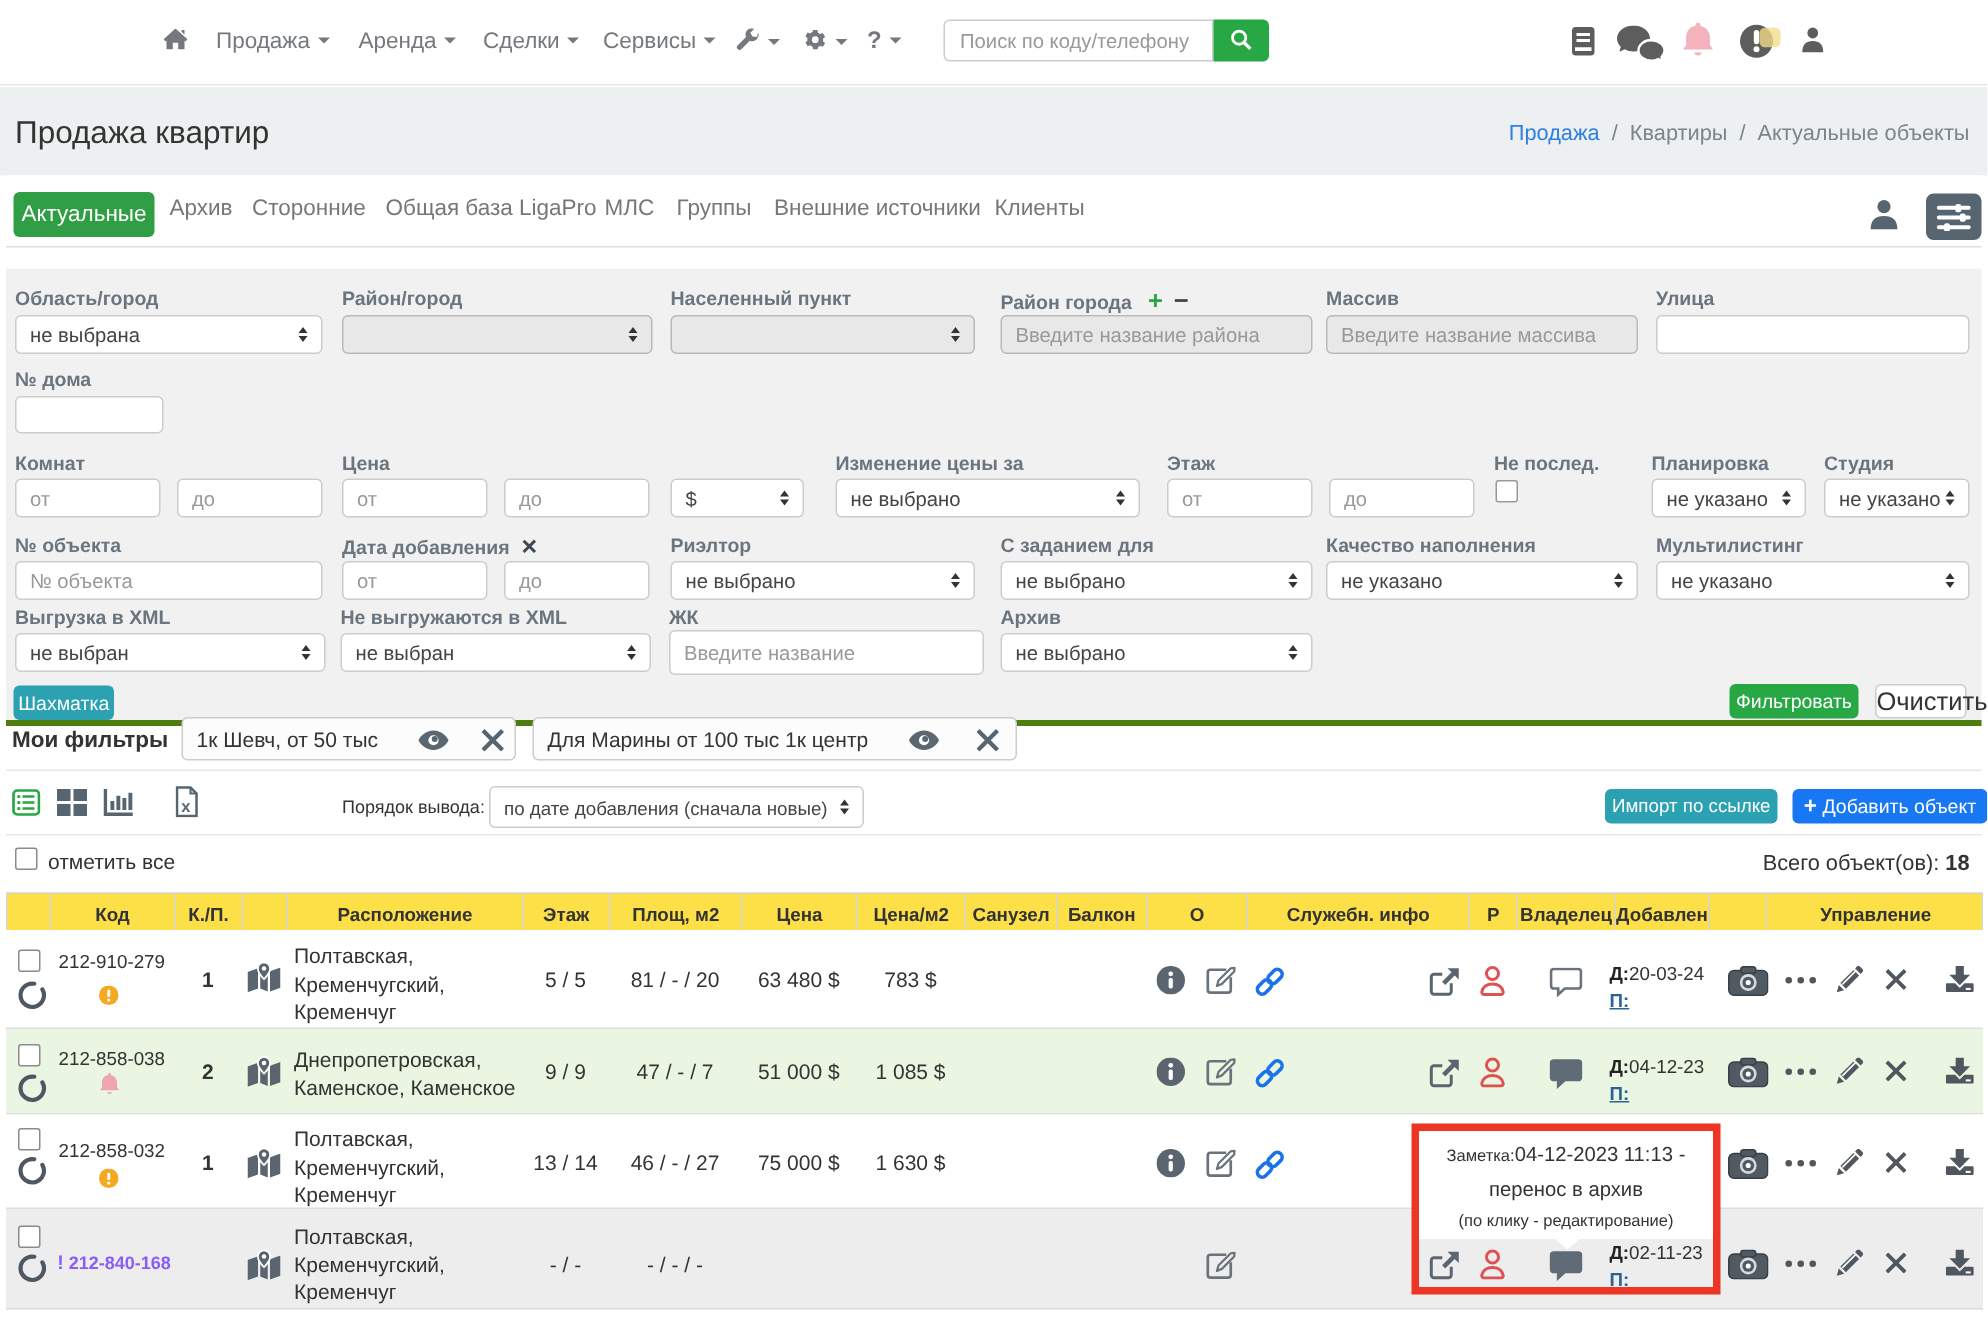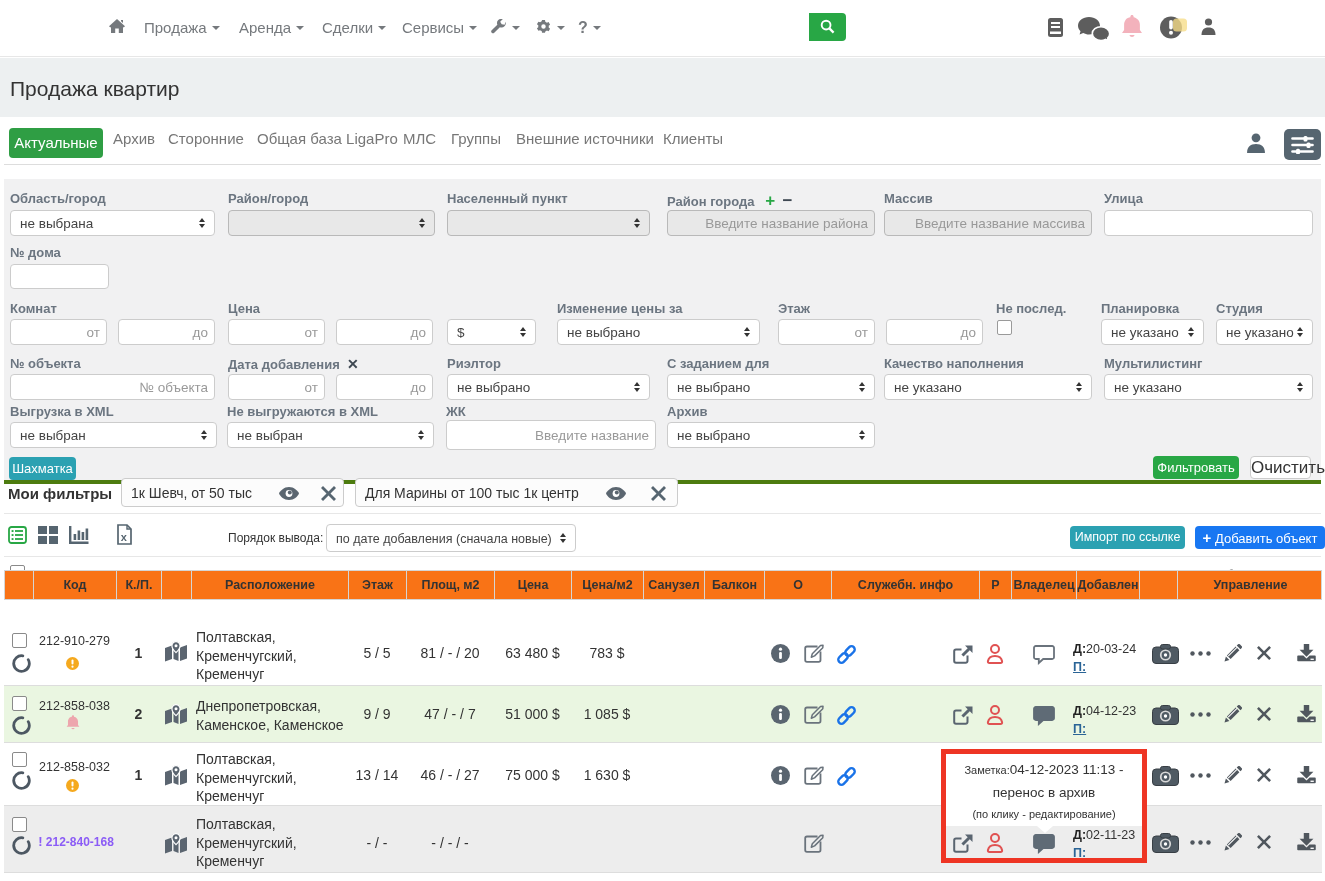--- a/index.html
+++ b/index.html
@@ -19,32 +19,32 @@
 #crumbs a { color:#2e7fe0; text-decoration:none; }
 
 #tabsband { position:absolute; left:4px; top:117px; width:1317px; height:48px; background:#fff; border-bottom:1px solid #ddd; }
 .tab { position:absolute; top:13px; font-size:15px; color:#777; white-space:nowrap; }
 #tabactive { position:absolute; left:5px; top:11px; width:94px; height:30px; background:#2f9e44; border-radius:4px; color:#fff; font-size:15px; text-align:center; line-height:30px; }
 #slidersbtn { position:absolute; left:1280px; top:12px; width:37px; height:31px; background:#566570; border-radius:5px; }
 
 #filters { position:absolute; left:4px; top:179px; width:1317px; height:305px; background:#f1f1f2; border-bottom:4px solid #4d7c0f; }
 .lbl { position:absolute; font-size:13px; font-weight:bold; color:#6b7580; white-space:nowrap; }
 .fld { position:absolute; height:26px; background:#fff; border:1px solid #ccc; border-radius:4px; font-size:13.5px; color:#444; padding:5px 18px 0 9px; white-space:nowrap; overflow:hidden; }
-.inp { padding-right:6px;text-align:right; }
+.inp { padding-right:6px; }
 .dis { background:#e8e8e8; border-color:#b9b9b9; }
 .ph { color:#999; font-size:13.5px; }
 .sar { position:absolute; right:7px; top:50%; margin-top:-6px; width:8px; height:12px; }
 .sar:before { content:""; position:absolute; top:1px; left:0; border-left:3.5px solid transparent; border-right:3.5px solid transparent; border-bottom:4.5px solid #333; }
 .sar:after { content:""; position:absolute; bottom:1px; left:0; border-left:3.5px solid transparent; border-right:3.5px solid transparent; border-top:4.5px solid #333; }
 .btn { position:absolute; border-radius:4px; font-size:13.5px; color:#fff; text-align:center; }
 
 .hline { position:absolute; left:4px; width:1317px; height:1px; background:#e7e7e7; }
 .chip { position:absolute; top:478px; height:29px; background:#fcfcfc; border:1px solid #ccc; border-radius:4px; font-size:14px; color:#333; }
 
-#thead { position:absolute; left:4px; top:570px; width:1318px; height:30px; background:#f97316; border:1px solid #d5d5d5; }
+#thead { position:absolute; left:4px; top:595px; width:1318px; height:30px; background:#fde047; border:1px solid #d5d5d5; }
 .th { position:absolute; top:0; height:28px; border-right:1px solid #d5d5d5; font-size:12.5px; font-weight:bold; color:#333; text-align:center; line-height:28px; overflow:hidden; }
 .row { position:absolute; left:4px; width:1318px; border-bottom:1px solid #ddd; }
 .cell { position:absolute; font-size:14px; color:#333; white-space:nowrap; }
 .ctr { text-align:center; }
 .cb { position:absolute; width:15px; height:15px; border:1px solid #8a8a8a; border-radius:2px; background:#fff; }
 .code { position:absolute; font-size:12.5px; color:#333; text-align:center; width:83px; left:29px; }
 .loc { position:absolute; left:192px; font-size:14px; color:#333; line-height:18.5px; }
 .dt { position:absolute; left:1069px; font-size:12.5px; color:#333; line-height:18px; }
 .dt b { color:#222; }
 .dt a { color:#2a6496; font-weight:bold; text-decoration:underline; }
@@ -63,20 +63,21 @@
   <div class="navitem" style="left:239px">Аренда<span class="caret"></span></div>
   <div class="navitem" style="left:322px">Сделки<span class="caret"></span></div>
   <div class="navitem" style="left:402px">Сервисы<span class="caret"></span></div>
   <div class="navitem" style="left:490px"><svg style="display:inline-block;vertical-align:-3px" width="17" height="17" viewBox="0 0 16 16">
           <path d="M14.5 2.5 a4 4 0 0 1-5.2 5.2 L4 13 a1.7 1.7 0 0 1-2.4-2.4 L6.9 5.3 a4 4 0 0 1 5.2-5.2 L9.6 2.6 l1.4 2.4 2.8.4 Z" fill="#75797d"></path>
         </svg><span class="caret"></span></div>
   <div class="navitem" style="left:535px"><svg style="display:inline-block;vertical-align:-3px" width="17" height="17" viewBox="0 0 16 16">
           <path fill="#75797d" d="M9.4 1l.3 1.6a5.6 5.6 0 0 1 1.5.9l1.6-.6 1.4 2.4-1.3 1a5.8 5.8 0 0 1 0 1.8l1.3 1-1.4 2.4-1.6-.6a5.6 5.6 0 0 1-1.5.9L9.4 13H6.6l-.3-1.6a5.6 5.6 0 0 1-1.5-.9l-1.6.6-1.4-2.4 1.3-1a5.8 5.8 0 0 1 0-1.8l-1.3-1 1.4-2.4 1.6.6a5.6 5.6 0 0 1 1.5-.9L6.6 1zM8 4.9A2.1 2.1 0 1 0 8 9.1 2.1 2.1 0 0 0 8 4.9z"></path>
         </svg><span class="caret"></span></div>
   <div class="navitem" style="left:578px;font-weight:bold;font-size:16px">?<span class="caret"></span></div>
+  <div id="searchbox">Поиск по коду/телефону</div>
   <div id="searchbtn">
         <svg style="margin:6px 0 0 11px" width="15" height="15" viewBox="0 0 16 16">
           <circle cx="6.5" cy="6.5" r="4.7" fill="none" stroke="#fff" stroke-width="2"></circle>
           <line x1="10" y1="10" x2="14.5" y2="14.5" stroke="#fff" stroke-width="2.4"></line>
         </svg>
       </div>
 
   <svg class="icon" style="left:1048px;top:18px" width="16" height="20" viewBox="0 0 16 20">
         <rect x="0" y="0" width="15" height="19" rx="2.5" fill="#5d5d5d"></rect>
         <rect x="3" y="4" width="9" height="2" fill="#fff"></rect>
@@ -98,20 +99,21 @@
         <rect x="13" y="2.5" width="14" height="13" rx="3.5" fill="#f6dd88" opacity="0.78"></rect>
       </svg>
   <svg class="icon" style="left:1200px;top:18px" width="17" height="17" viewBox="0 0 17 17">
         <circle cx="8.5" cy="4" r="3.6" fill="#5d5d5d"></circle>
         <path d="M1.5 17 C1.5 11.8 4 9.4 8.5 9.4 13 9.4 15.5 11.8 15.5 17Z" fill="#5d5d5d"></path>
       </svg>
 </div>
 
 <div id="titleband">
   <div id="pagetitle">Продажа квартир</div>
+  <div id="crumbs"><a>Продажа</a>&nbsp; /&nbsp; Квартиры&nbsp; /&nbsp; Актуальные объекты</div>
 </div>
 
 <div id="tabsband">
   <div id="tabactive">Актуальные</div>
   <div class="tab" style="left:109px">Архив</div>
   <div class="tab" style="left:164px">Сторонние</div>
   <div class="tab" style="left:253px">Общая база LigaPro</div>
   <div class="tab" style="left:399px">МЛС</div>
   <div class="tab" style="left:447px">Группы</div>
   <div class="tab" style="left:512px">Внешние источники</div>

